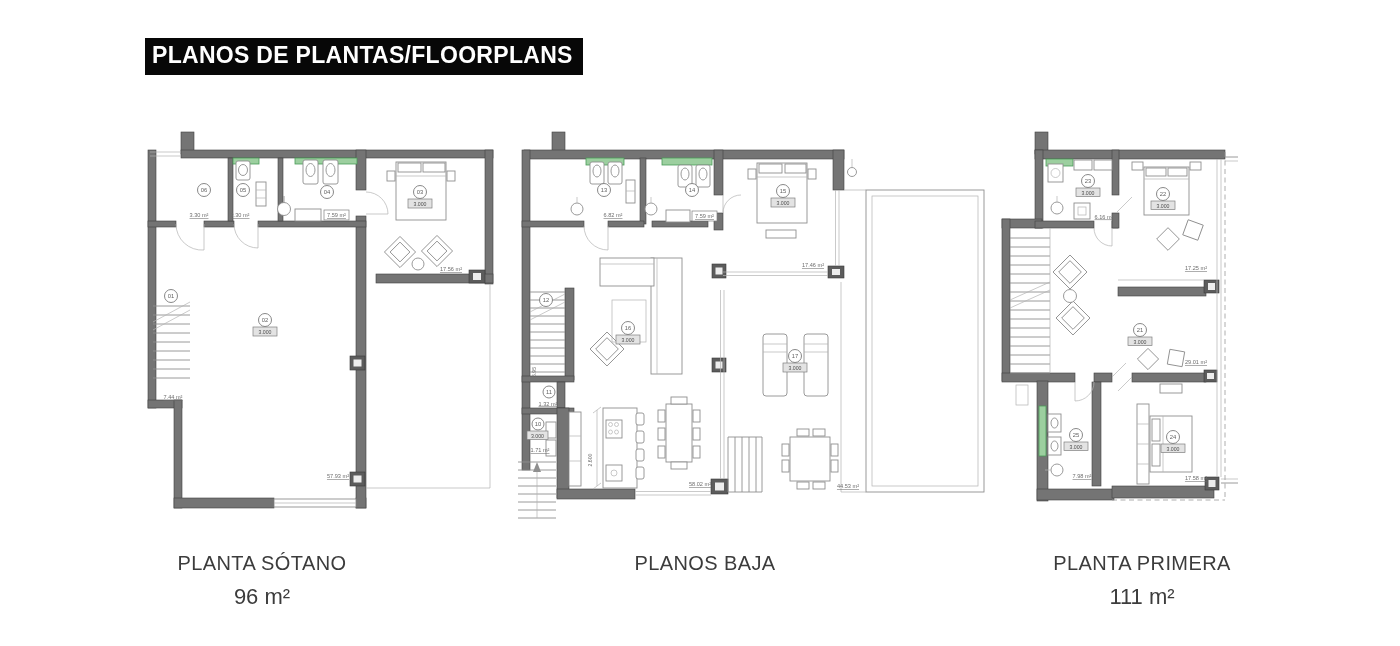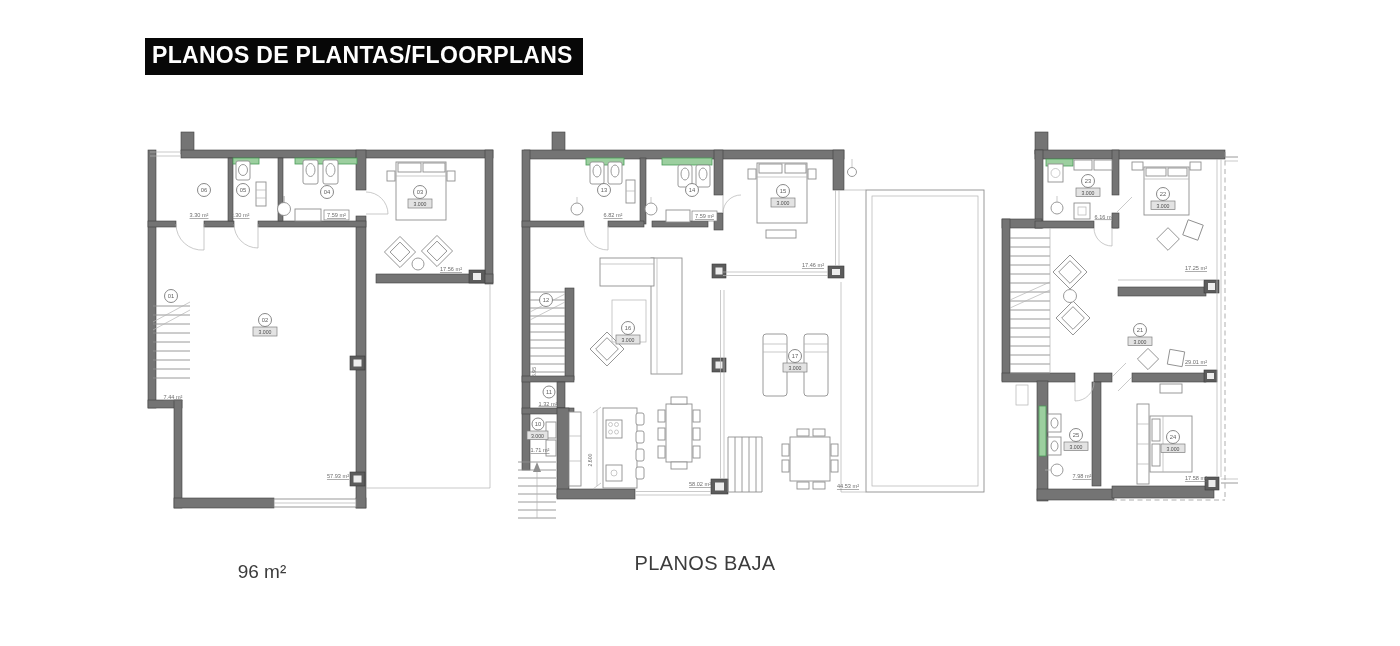--- a/index.html
+++ b/index.html
@@ -2,21 +2,21 @@
 <html><head>
 <meta charset="utf-8">
 <style>
   html,body{margin:0;padding:0;background:#ffffff;}
   #stage{position:relative;width:1238px;height:646px;background:#ffffff;overflow:hidden;
          font-family:"Liberation Sans","DejaVu Sans",sans-serif;}
   #title-bar{position:absolute;left:145px;top:38px;background:#070707;color:#ffffff;
              font-size:23px;font-weight:bold;padding:4px 10px 6px 7px;letter-spacing:.3px;white-space:nowrap;}
   .caption{position:absolute;top:552px;width:300px;text-align:center;color:#3c3c3c;}
   .cap-name{font-size:20px;letter-spacing:.4px;}
-  .cap-area{font-size:19px;margin-top:9px;}
+  .cap-area{font-size:22px;margin-top:9px;}
   svg{position:absolute;left:0;top:0;}
   .wall{fill:#747474;stroke:#414141;stroke-width:.6;}
   .post{fill:#5c5c5c;stroke:#3a3a3a;stroke-width:.6;}
   .postin{fill:#ededed;stroke:none;}
   .furn{fill:#ffffff;stroke:#8f8f8f;stroke-width:.9;}
   .thin{fill:none;stroke:#8f8f8f;stroke-width:.9;}
   .thin2{fill:none;stroke:#b3b3b3;stroke-width:.7;}
   .green{fill:#9ccf9f;stroke:#4a9b58;stroke-width:.8;}
   .dash{fill:none;stroke:#9a9a9a;stroke-width:.8;stroke-dasharray:5 3.5;}
   .numc{fill:#ffffff;stroke:#7a7a7a;stroke-width:.9;}
@@ -455,18 +455,23 @@
           <text class="num" x="1173" y="439.2">24</text>
         <rect class="hbox" x="1161" y="444" width="24" height="8.5"></rect>
           <text class="hval" x="1173" y="450.6">3.000</text>
         <text class="area" x="1196" y="480">17.58 m²</text>
         <text class="area" x="1316" y="272">33.21 m²</text>
       </g>
     </g>
   </svg>
 
   <div class="caption" style="left:112px">
+    <div class="cap-name">PLANTA SÓTANO</div>
     <div class="cap-area">96 m²</div>
   </div>
   <div class="caption" style="left:555px">
     <div class="cap-name">PLANOS BAJA</div>
   </div>
+  <div class="caption" style="left:992px">
+    <div class="cap-name">PLANTA PRIMERA</div>
+    <div class="cap-area">111 m²</div>
+  </div>
 </div>
 
 </body></html>

